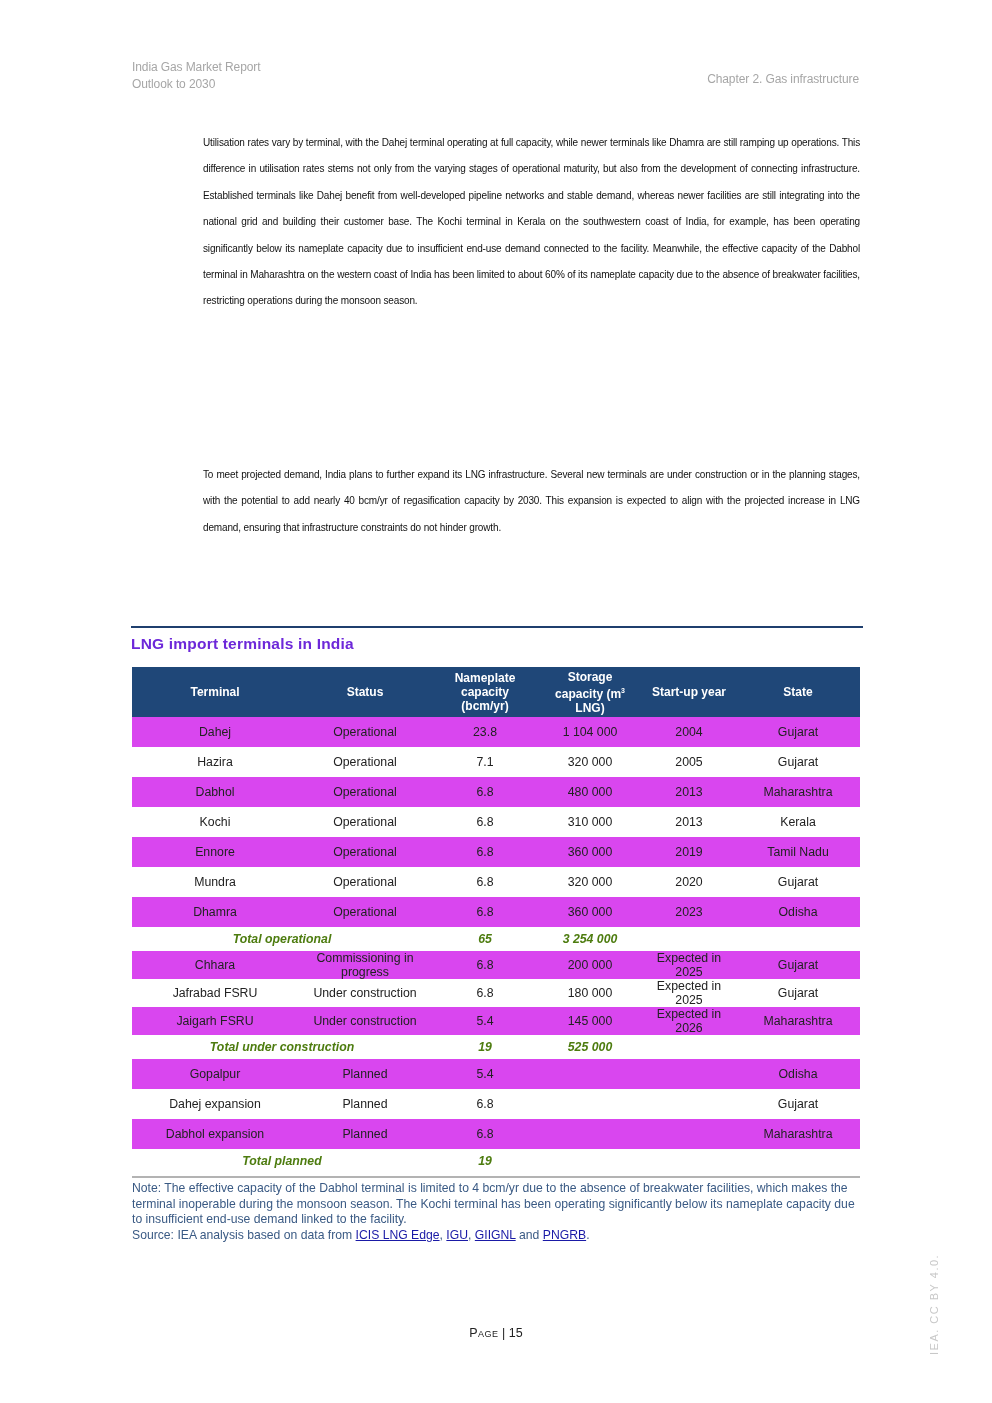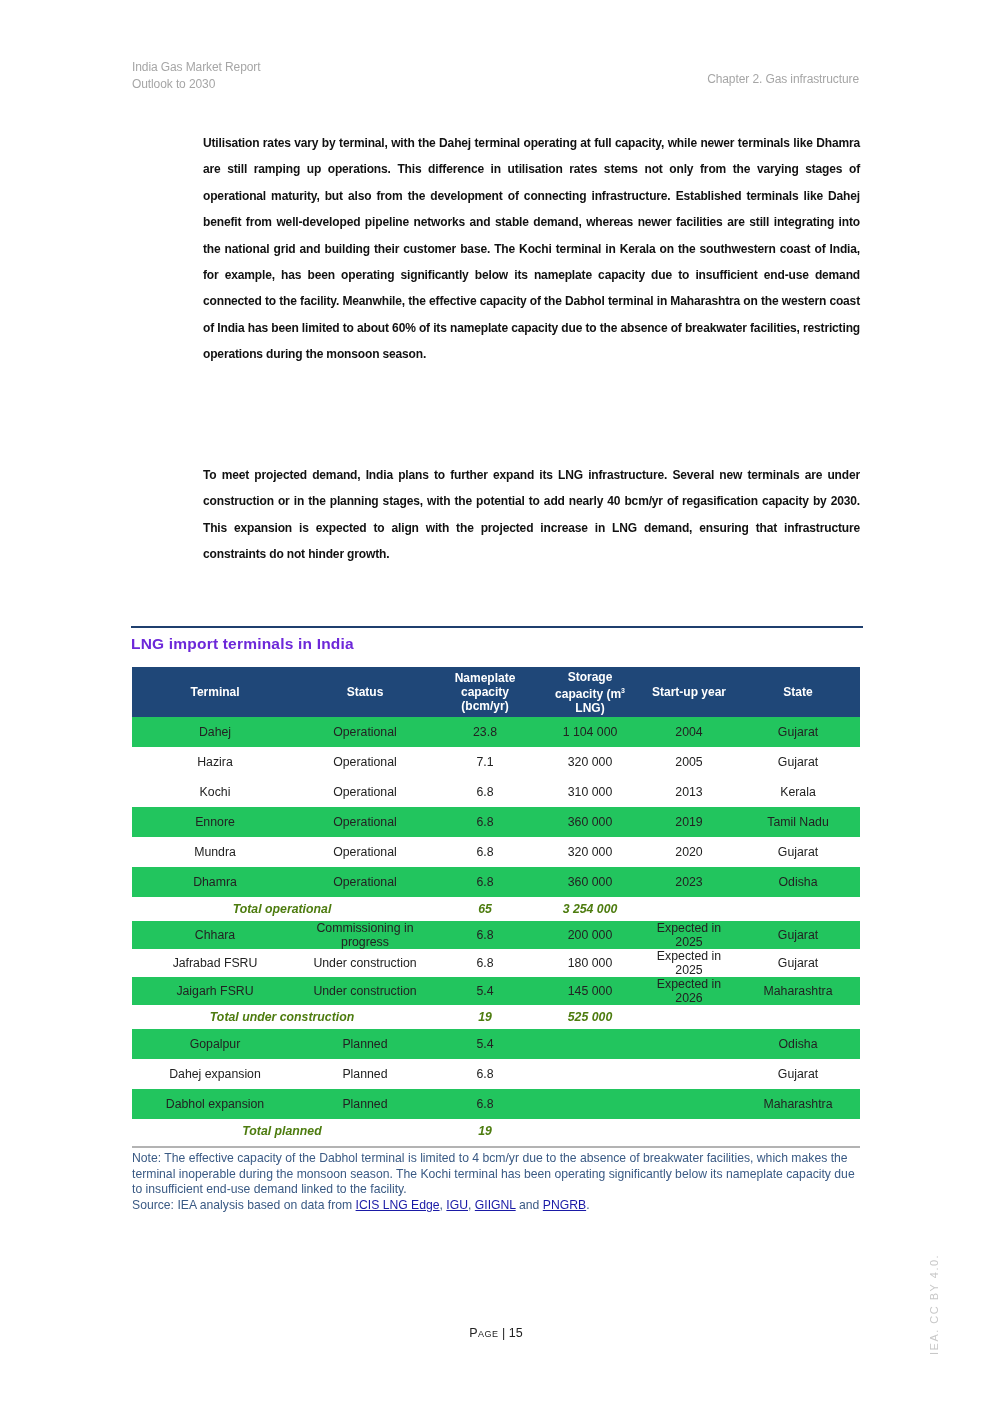--- a/index.html
+++ b/index.html
@@ -2,34 +2,34 @@
 <html><head>
   <meta charset="utf-8">
   <style>
     * { box-sizing: border-box; margin: 0; padding: 0; }
     html, body { width: 992px; height: 1403px; background: #ffffff; }
     body { position: relative; font-family: "Liberation Sans", sans-serif; color: #000; overflow: hidden; }
 
     .hdr-left { position: absolute; left: 132px; top: 59px; font-size: 12px; line-height: 17px; color: #a6a6a6; font-family: "Liberation Sans", sans-serif; letter-spacing: -0.1px; }
     .hdr-right { position: absolute; right: 133px; top: 59px; font-size: 12px; line-height: 17px; color: #a6a6a6; letter-spacing: -0.1px; margin-top: 12px; }
 
-    .body-text { position: absolute; left: 203px; width: 657px; font-size: 12px; line-height: 26.4px; text-align: justify; color: #111; letter-spacing: -0.15px; font-weight: bold; }
+    .body-text { position: absolute; left: 203px; width: 657px; font-size: 10px; line-height: 26.4px; text-align: justify; color: #111; letter-spacing: -0.15px; }
     .p1 { top: 130px; }
     .p2 { top: 462px; }
 
     .fig { position: absolute; left: 131px; top: 626px; width: 732px; }
     .fig-rule { height: 2px; background: #1f3f6e; width: 732px; }
     .fig-title { margin-top: 7px; font-size: 15.5px; font-weight: bold; color: #6d28d9; letter-spacing: 0.2px; height: 32px; line-height: 18px; }
 
     table.lng { border-collapse: collapse; width: 728px; margin-left: 1px; font-size: 12.3px; table-layout: fixed; }
     table.lng th { background: #1f4778; color: #fff; font-weight: bold; font-size: 12px; line-height: 14px; height: 50px; text-align: center; vertical-align: middle; padding: 0 4px; }
     table.lng td { text-align: center; vertical-align: middle; color: #222; padding: 0 4px; line-height: 14px; }
     tr.row td { height: 30px; }
     tr.row.tall td { height: 27px; }
-    tr.row.shade td { background: #22c55e; margin-left: 43px; }
+    tr.row.shade td { background: #d946ef; margin-left: 43px; }
     tr.total td { height: 24px; font-weight: bold; font-style: italic; color: #4d7c0f; }
     .col-term { width: 166px; }
     .col-status { width: 134px; }
     .col-cap { width: 106px; }
     .col-stor { width: 104px; }
     .col-year { width: 94px; }
     .col-state { width: 124px; }
 
     .note-rule { height: 2px; background: #b3b3b3; width: 728px; margin-left: 1px; margin-top: 3px; }
     .note { margin-top: 3px; margin-left: 1px; font-size: 12.2px; line-height: 15.5px; color: #3a5a84; width: 728px; }
@@ -85,20 +85,28 @@
         <td>Gujarat</td>
       </tr>
       <tr class="row">
         <td>Hazira</td>
         <td>Operational</td>
         <td>7.1</td>
         <td>320 000</td>
         <td>2005</td>
         <td>Gujarat</td>
       </tr>
+      <tr class="row shade">
+        <td>Dabhol</td>
+        <td>Operational</td>
+        <td>6.8</td>
+        <td>480 000</td>
+        <td>2013</td>
+        <td>Maharashtra</td>
+      </tr>
       <tr class="row">
         <td>Kochi</td>
         <td>Operational</td>
         <td>6.8</td>
         <td>310 000</td>
         <td>2013</td>
         <td>Kerala</td>
       </tr>
       <tr class="row shade">
         <td>Ennore</td>

